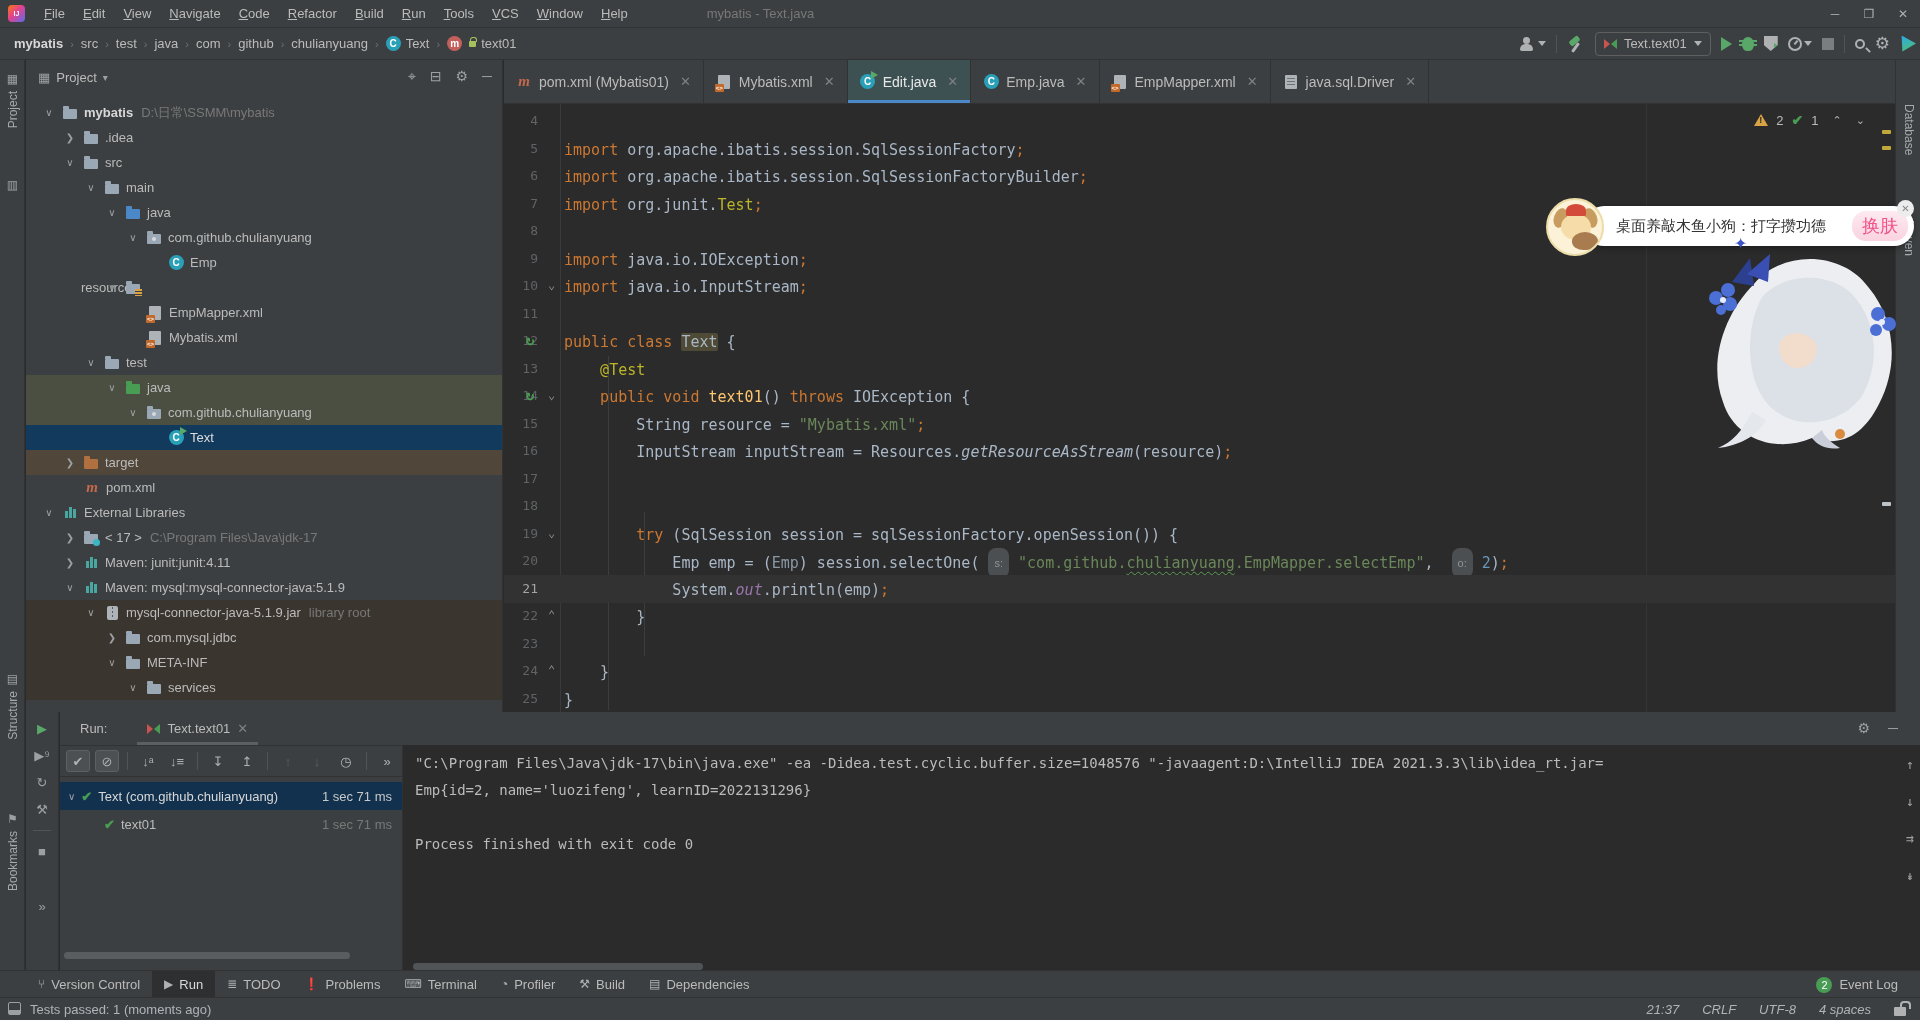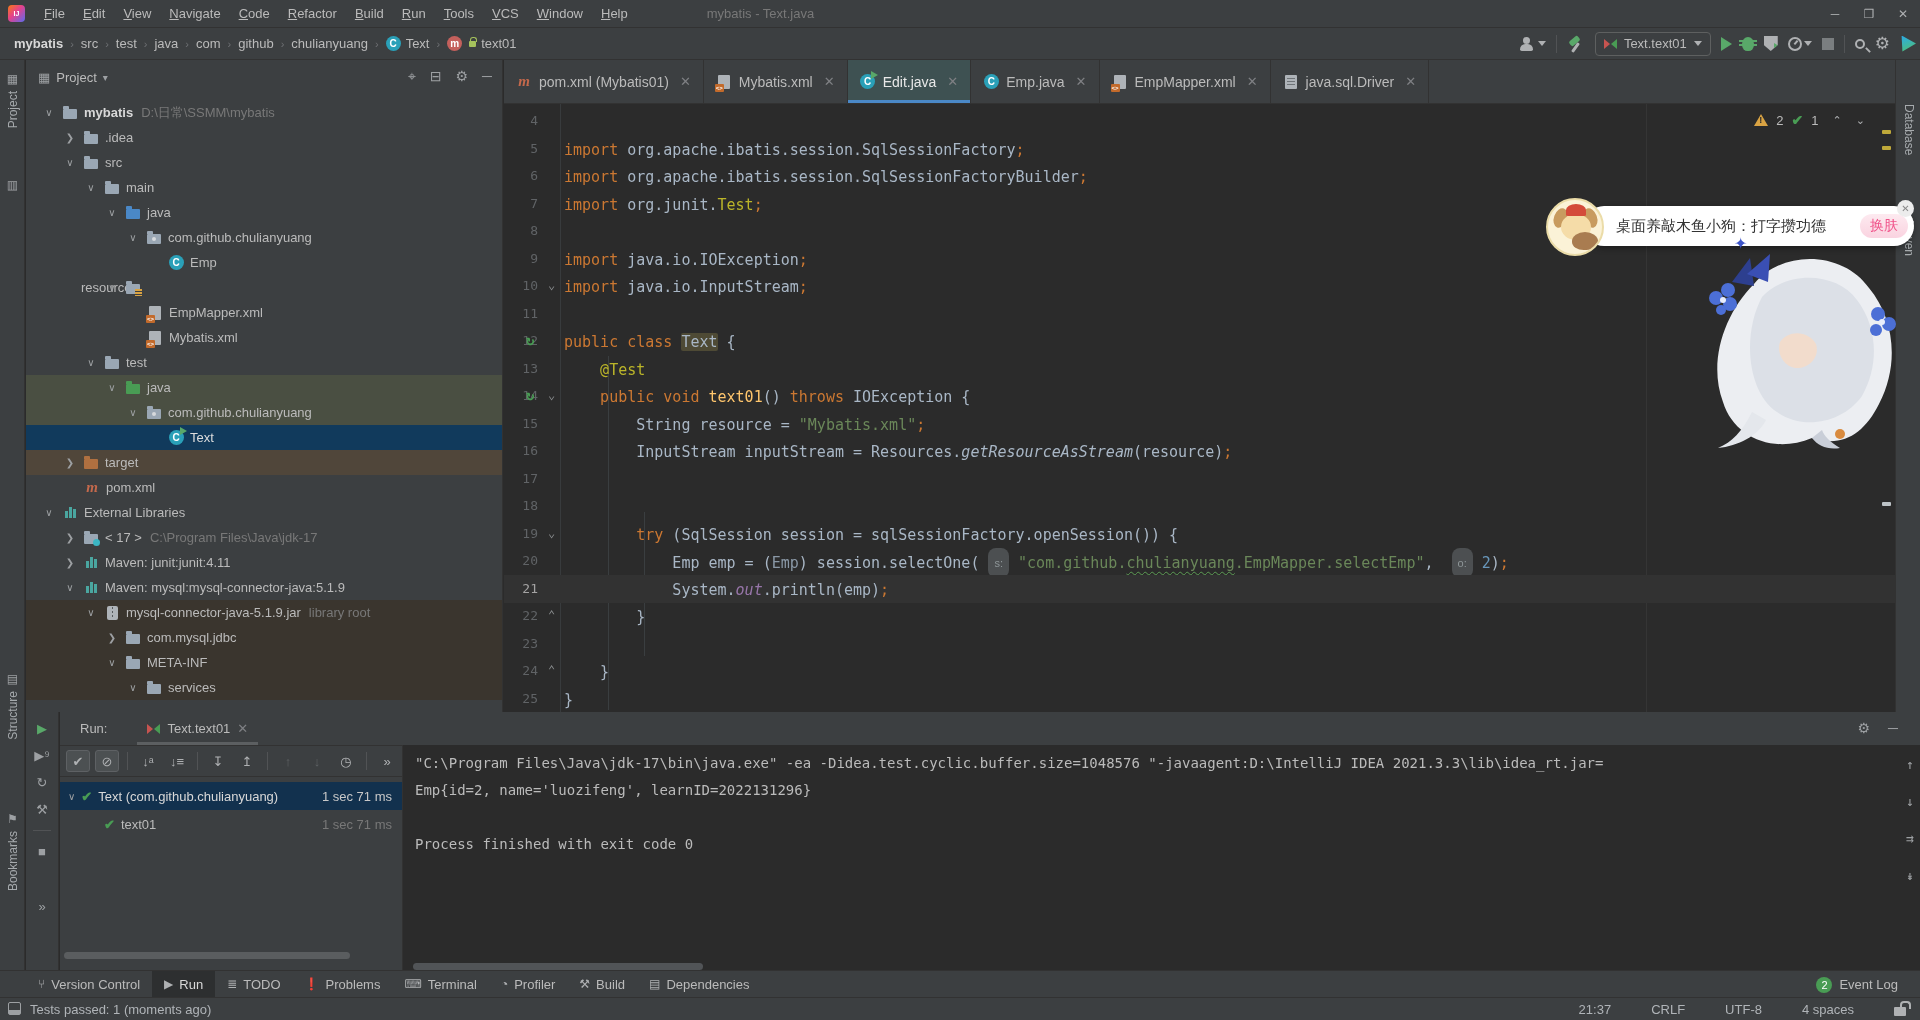--- a/index.html
+++ b/index.html
@@ -134,21 +134,21 @@
   #pet-overlay { position:absolute; left:1546px; top:198px; width:370px; height:62px; }
   #pet-avatar { position:absolute; left:0; top:0; width:58px; height:58px; border-radius:50%; background:#FBF2D7;
     border:2px solid #EBDCA8; z-index:2; overflow:hidden; }
   .dog-ear { position:absolute; width:13px; height:20px; background:#C89B5F; border-radius:50%; }
   .dog-face { position:absolute; left:13px; top:14px; width:30px; height:26px; background:#F5DCA8; border-radius:50%; }
   .dog-hat { position:absolute; left:18px; top:4px; width:20px; height:12px; background:#D44A3A; border-radius:50% 50% 10% 10%; }
   .dog-fish { position:absolute; left:24px; top:32px; width:26px; height:18px; background:#A97C50; border-radius:50% 50% 45% 45%; }
   #pet-bubble { position:absolute; left:38px; top:8px; width:330px; height:40px; background:#FFFFFF; border-radius:20px;
     display:flex; align-items:center; padding:0 6px 0 32px; box-shadow:0 2px 6px rgba(0,0,0,.35); }
   #pet-text { font-size:15px; color:#333; white-space:nowrap; }
-  #pet-skin-btn { margin-left:auto; background:linear-gradient(#FDEAF0,#FAD3E0); color:#F0538A; font-size:14px;
+  #pet-skin-btn { margin-left:auto; background:linear-gradient(#FDEAF0,#FAD3E0); color:#F0538A; font-size:18px;
     border-radius:14px; padding:3px 10px; white-space:nowrap; }
   #pet-close { position:absolute; left:1897px; top:200px; width:17px; height:17px; border-radius:50%; background:#ECECEC;
     color:#888; font-size:10px; display:flex; align-items:center; justify-content:center; z-index:3; }
   #girl { position:absolute; left:1692px; top:252px; width:212px; height:200px; }
   #sparkle { position:absolute; left:1734px; top:234px; color:#3D55C9; font-size:16px; }
   
   #run-left { position:absolute; left:26px; top:712px; width:33px; height:258px; background:#3C3F41; border-right:1px solid #323232;
     display:flex; flex-direction:column; align-items:center; padding-top:10px; gap:14px; }
   .rl-ico { font-size:13px; color:#9DA0A3; line-height:1; }
   #run-panel { position:absolute; left:60px; top:712px; width:1860px; height:258px; background:#3C3F41; }
@@ -182,21 +182,21 @@
   .tw-item { display:flex; align-items:center; gap:6px; padding:0 12px; height:27px; }
   .tw-item.selected { background:#2D2F30; color:#D8D8D8; }
   .tw-ico { font-size:12px; color:#AFB1B3; }
   #event-log { position:absolute; right:22px; top:0; height:27px; display:flex; align-items:center; gap:7px; }
   #event-badge { width:16px; height:16px; border-radius:50%; background:#499C54; color:#fff; font-size:11px; display:flex; align-items:center; justify-content:center; }
   #statusbar { position:absolute; left:0; top:997px; width:1920px; height:23px; background:#3C3F41; border-top:1px solid #323232;
     display:flex; align-items:center; font-size:13px; color:#B0B4B8; }
   #status-msg { margin-left:30px; }
   #status-ico { position:absolute; left:8px; top:4px; width:13px; height:13px; border:1px solid #9DA0A3; border-radius:2px; }
   #status-ico::after { content:""; position:absolute; left:0; bottom:0; width:11px; height:4px; background:#9DA0A3; }
-  #status-right { position:absolute; right:14px; display:flex; align-items:center; gap:40px; }
+  #status-right { position:absolute; right:14px; display:flex; align-items:center; gap:23px;font-style:italic; }
   .lock-ico { position:relative; width:12px; height:9px; background:#AFB1B3; border-radius:1px; margin-top:5px; }
   .lock-ico::before { content:""; position:absolute; left:6px; top:-6px; width:7px; height:6px; border:2px solid #AFB1B3; border-bottom:none; border-radius:4px 4px 0 0; }
 </style>
 </head>
 <body>
 
 <div id="titlebar">
   <div id="app-logo">IJ</div>
   <div id="main-menu" style="display: flex;">
       <span class="menu-item">File</span>

